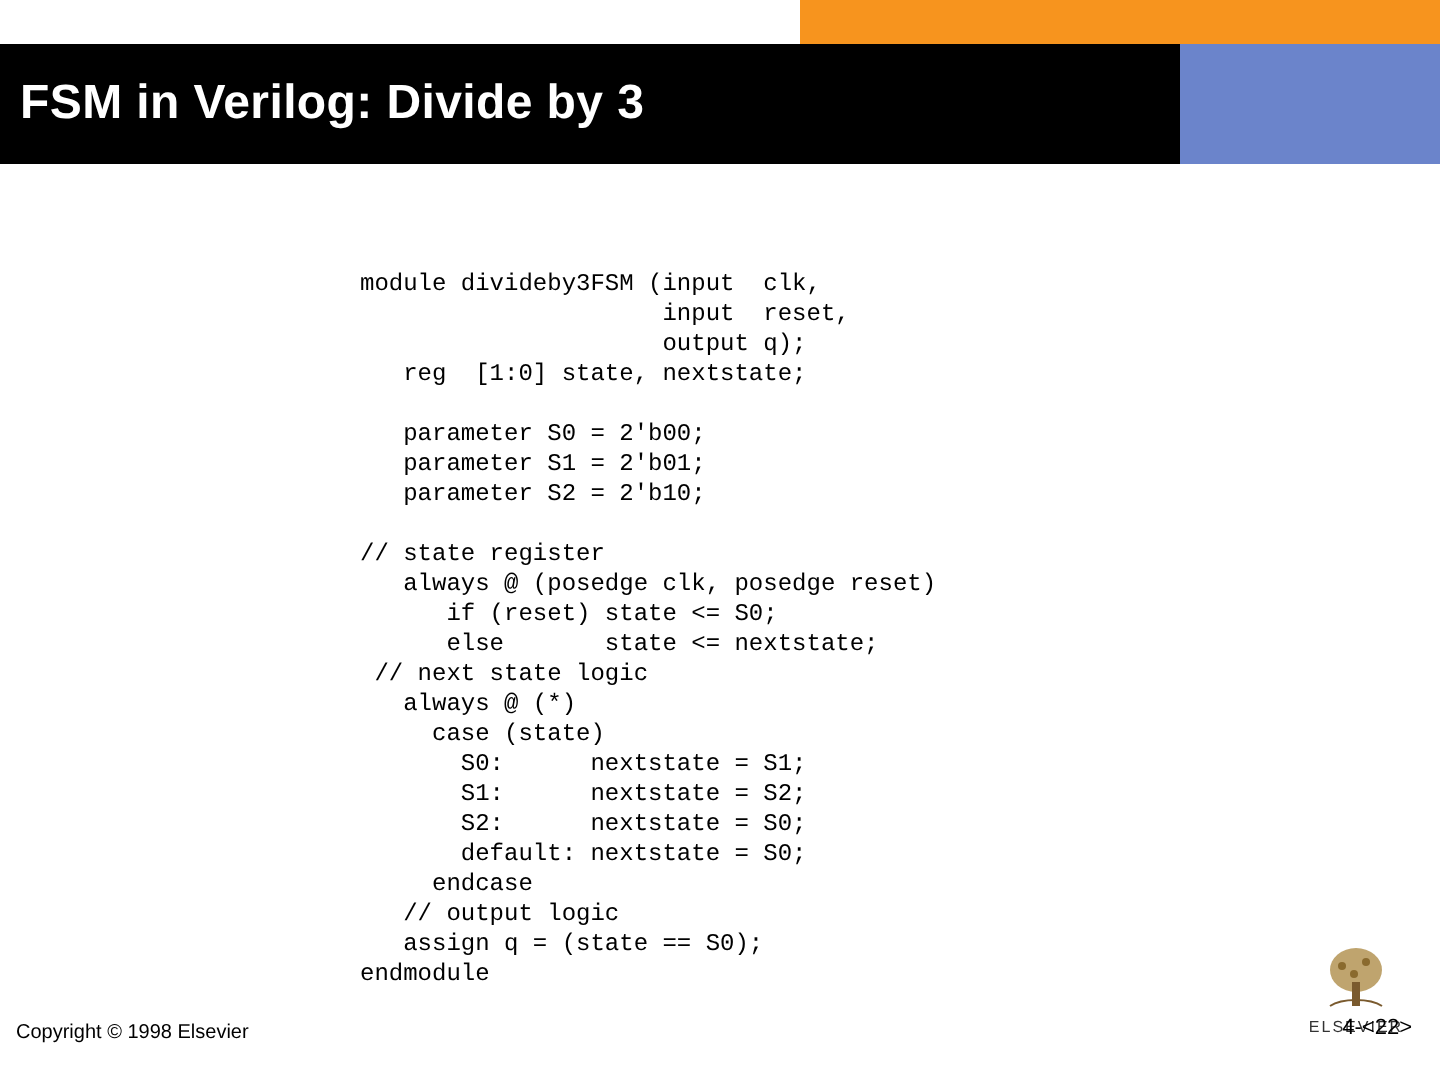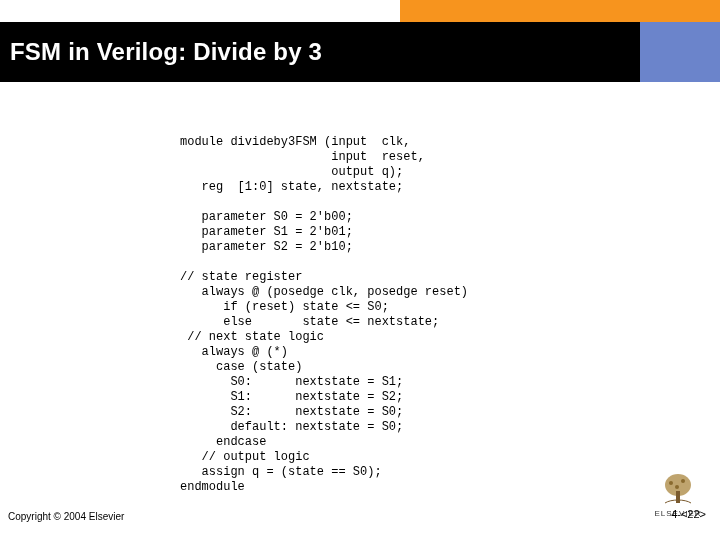--- a/index.html
+++ b/index.html
@@ -3,21 +3,21 @@
 <meta charset="utf-8">
 <style>
   * { margin: 0; padding: 0; box-sizing: border-box; }
   html, body { width: 720px; height: 540px; font-family: Arial, Helvetica, sans-serif; background: #fff; overflow: hidden; }
 
   .slide { position: relative; width: 720px; height: 540px; }
 
   
   .band-orange { position: absolute; top: 0; right: 0; width: 320px; height: 22px; background: #f7941e; }
   .band-blue   { position: absolute; top: 22px; left: 0; width: 720px; height: 60px; background: #6b84cb; }
-  .band-black  { position: absolute; top: 22px; left: 0; width: 640px; height: 60px; background: #000; display: flex; align-items: center; padding-left: 10px; }
+  .band-black  { position: absolute; top: 22px; left: 0; width: 590px; height: 60px; background: #000; display: flex; align-items: center; padding-left: 10px; }
   .title { color: #fff; font-size: 24px; font-weight: bold; font-family: Arial, Helvetica, sans-serif; letter-spacing: 0.2px; }
 
   
   .code { position: absolute; top: 95px; left: 180px; font-family: "Courier New", Courier, monospace; font-size: 12px; line-height: 15px; white-space: pre; color: #000; margin-top: 40px; }
 
   
   .copyright { position: absolute; left: 8px; bottom: 18px; font-size: 10px; color: #000; }
   .pagenum { position: absolute; right: 14px; bottom: 20px; font-size: 11px; color: #000; }
 
   
@@ -55,21 +55,21 @@
      case (state)
        S0:      nextstate = S1;
        S1:      nextstate = S2;
        S2:      nextstate = S0;
        default: nextstate = S0;
      endcase
    // output logic
    assign q = (state == S0);
 endmodule</pre>
 
-  <div class="copyright">Copyright © 2004 Elsevier</div>
+  <div class="copyright">Copyright © 1998 Elsevier</div>
 
   <div class="logo">
     <div class="logo-mark">
       <svg viewBox="0 0 42 36">
         <ellipse cx="21" cy="14" rx="13" ry="11" fill="#b89a5e" opacity="0.9"></ellipse>
         <rect x="19" y="20" width="4" height="12" fill="#7a5a2e"></rect>
         <path d="M8 32 C 14 28, 28 28, 34 32" stroke="#7a5a2e" stroke-width="1" fill="none"></path>
         <circle cx="14" cy="12" r="2" fill="#8a6a2e"></circle>
         <circle cx="26" cy="10" r="2" fill="#8a6a2e"></circle>
         <circle cx="20" cy="16" r="2" fill="#8a6a2e"></circle>

